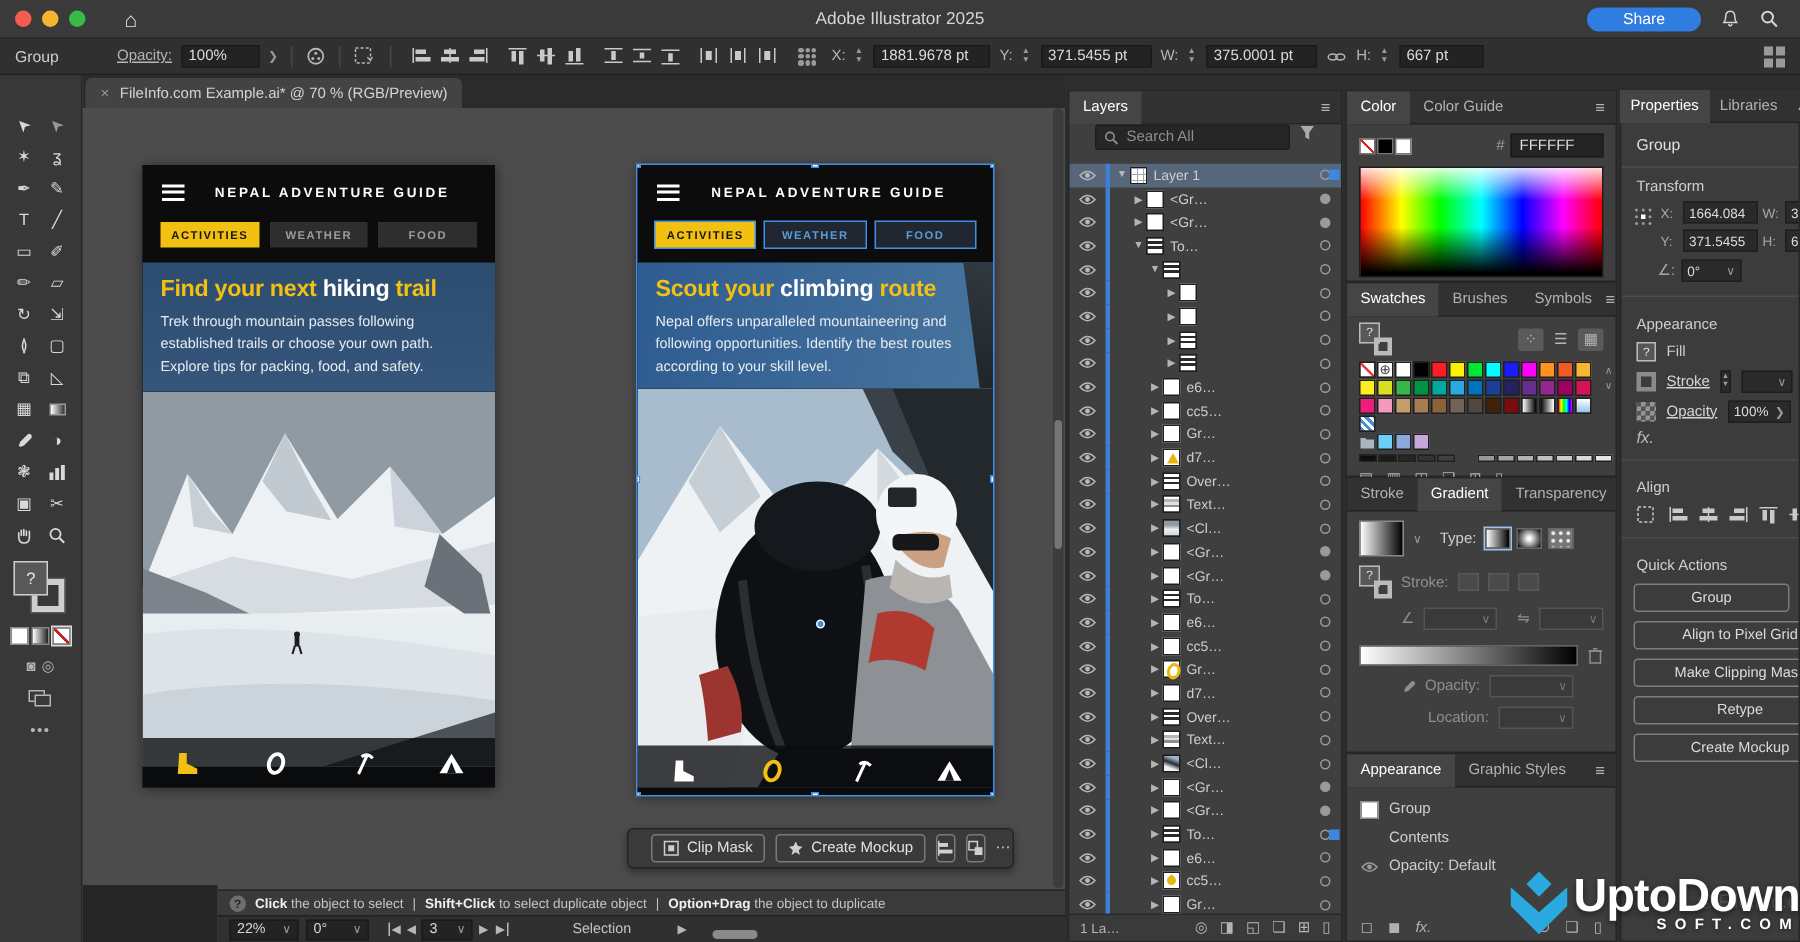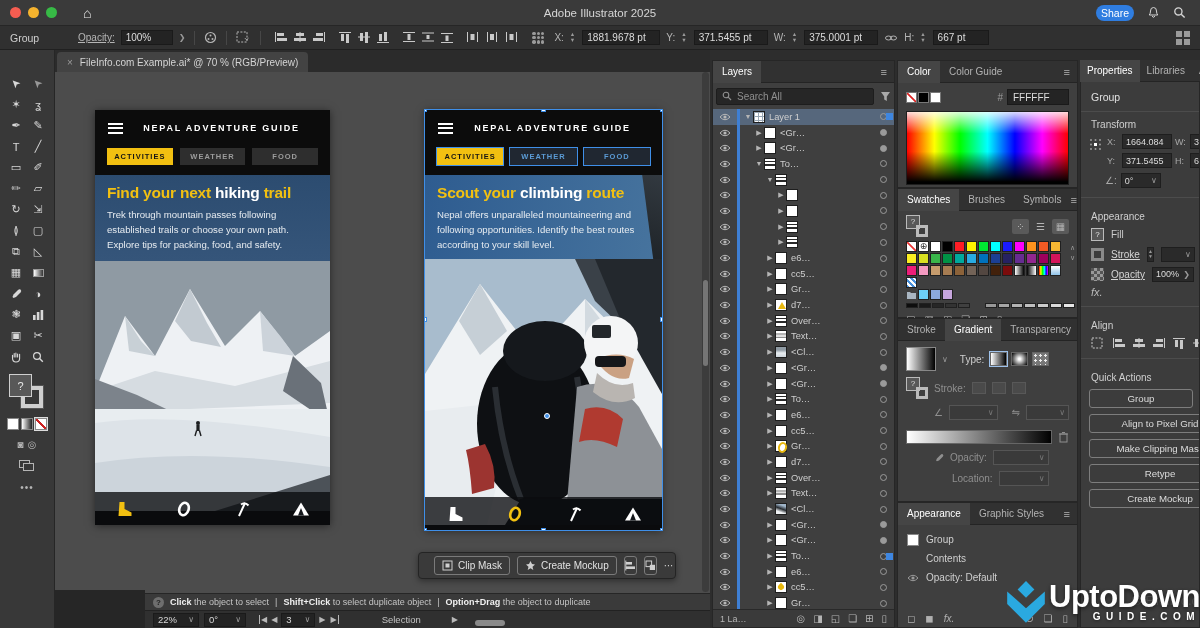--- a/index.html
+++ b/index.html
@@ -7,21 +7,21 @@
 .app{position:relative;width:1200px;height:628px;overflow:hidden;background:#2d2d2d;color:#ccc;font-size:10px}
 
 
 .titlebar{position:absolute;left:0;top:0;width:1200px;height:26px;background:#3a3a3a;border-bottom:1px solid #262626;display:flex;align-items:center}
 .traffic{display:flex;gap:7px;margin-left:10px}
 .traffic span{width:11px;height:11px;border-radius:50%}
 .tl-red{background:#f55d51}.tl-yellow{background:#f5b32e}.tl-green{background:#37ba46}
 .home-btn{margin-left:26px;color:#e6e6e6;font-size:14px;line-height:1}
 .tb-title{position:absolute;left:0;right:0;text-align:center;color:#d6d6d6;font-size:11.5px}
 .tb-right{margin-left:auto;display:flex;align-items:center;gap:13px;margin-right:14px;z-index:2}
-.share-btn{background:#2f7de0;color:#fff;font-size:10.5px;padding:2px 5px;border-radius:9px}
+.share-btn{background:#2f7de0;color:#fff;font-size:10.5px;padding:2px 24px;border-radius:9px}
 .icon-sm{width:13px;height:13px;display:inline-block}
 
 
 .controlbar{position:absolute;left:0;top:26px;width:1200px;height:24px;background:#303030;border-bottom:1px solid #202020;display:flex;align-items:center;gap:6px;padding-left:10px}
 .cb-context{color:#cfcfcf;font-size:10.5px;width:62px}
 .cb-label{color:#b5b5b5;text-decoration:underline}
 .cb-field{background:#232323;border:1px solid #1a1a1a;color:#ddd;height:15px;display:flex;align-items:center;padding:0 4px;overflow:hidden;white-space:nowrap}
 .cb-chev{color:#9a9a9a;font-size:8px}
 .cb-icon{color:#b5b5b5;display:flex;align-items:center}
 .cb-sep{width:1px;height:14px;background:#474747;margin:0 3px}
@@ -109,21 +109,21 @@
 
 
 .panel-tabs{height:22px;background:#313131;border-bottom:1px solid #242424;display:flex;align-items:center}
 .ptab{padding:0 9px;height:22px;display:flex;align-items:center;color:#b2b2b2;font-size:10px;white-space:nowrap}
 .ptab.active{background:#454545;color:#fff}
 .pmenu{margin-left:auto;margin-right:7px;color:#b2b2b2;font-size:11px}
 .panel{background:#3f3f3f;border:1px solid #262626}
 
 
 .layers{position:absolute;left:712px;top:60px;width:183px;height:568px;display:flex;flex-direction:column}
-.lsearch{height:26px;display:flex;align-items:center;gap:6px;padding:0 3px;background:#3f3f3f}
+.lsearch{height:26px;display:flex;gap:6px;padding:0 17px;background:#3f3f3f}
 .lsearch .box{flex:1;height:17px;background:#262626;border:1px solid #1d1d1d;border-radius:2px;display:flex;align-items:center;gap:5px;padding:0 5px;color:#8f8f8f}
 .funnel{color:#aaa}
 .llist{flex:1;overflow:hidden;background:#3f3f3f}
 .lrow{height:15.7px;display:flex;align-items:center;font-size:9.3px;color:#cfcfcf;position:relative}
 .lrow.sel{background:#566congue}
 .lrow.sel{background:#56677c}
 .leye{width:24px;display:flex;justify-content:center;flex:none}
 .lbar{width:3px;align-self:stretch;background:#3e7fd4;margin-right:3px;flex:none}
 .lexp{width:10px;color:#b5b5b5;font-size:7px;text-align:center;flex:none}
 .lthumb{width:12px;height:12px;border:1px solid #1e1e1e;margin-right:4px;flex:none;position:relative;background:#fff}
@@ -1595,17 +1595,17 @@
   </div>
 
   <div class="wm-faint">© FileInfo.c</div>
   <div class="wm">
     <svg width="46" height="46" viewBox="0 0 44 44">
       <polygon points="22,1 30,9 22,17 14,9" fill="#2aa9e0"></polygon>
       <polygon points="4,11 22,27 40,11 40,23 22,41 4,23" fill="#2aa9e0"></polygon>
     </svg>
     <div class="wm-text">
       <div class="wm-brand">UptoDown</div>
-      <div class="wm-sub">GUIDE.COM</div>
+      <div class="wm-sub">SOFT.COM</div>
     </div>
   </div>
 
 </div>
 
 </body></html>

